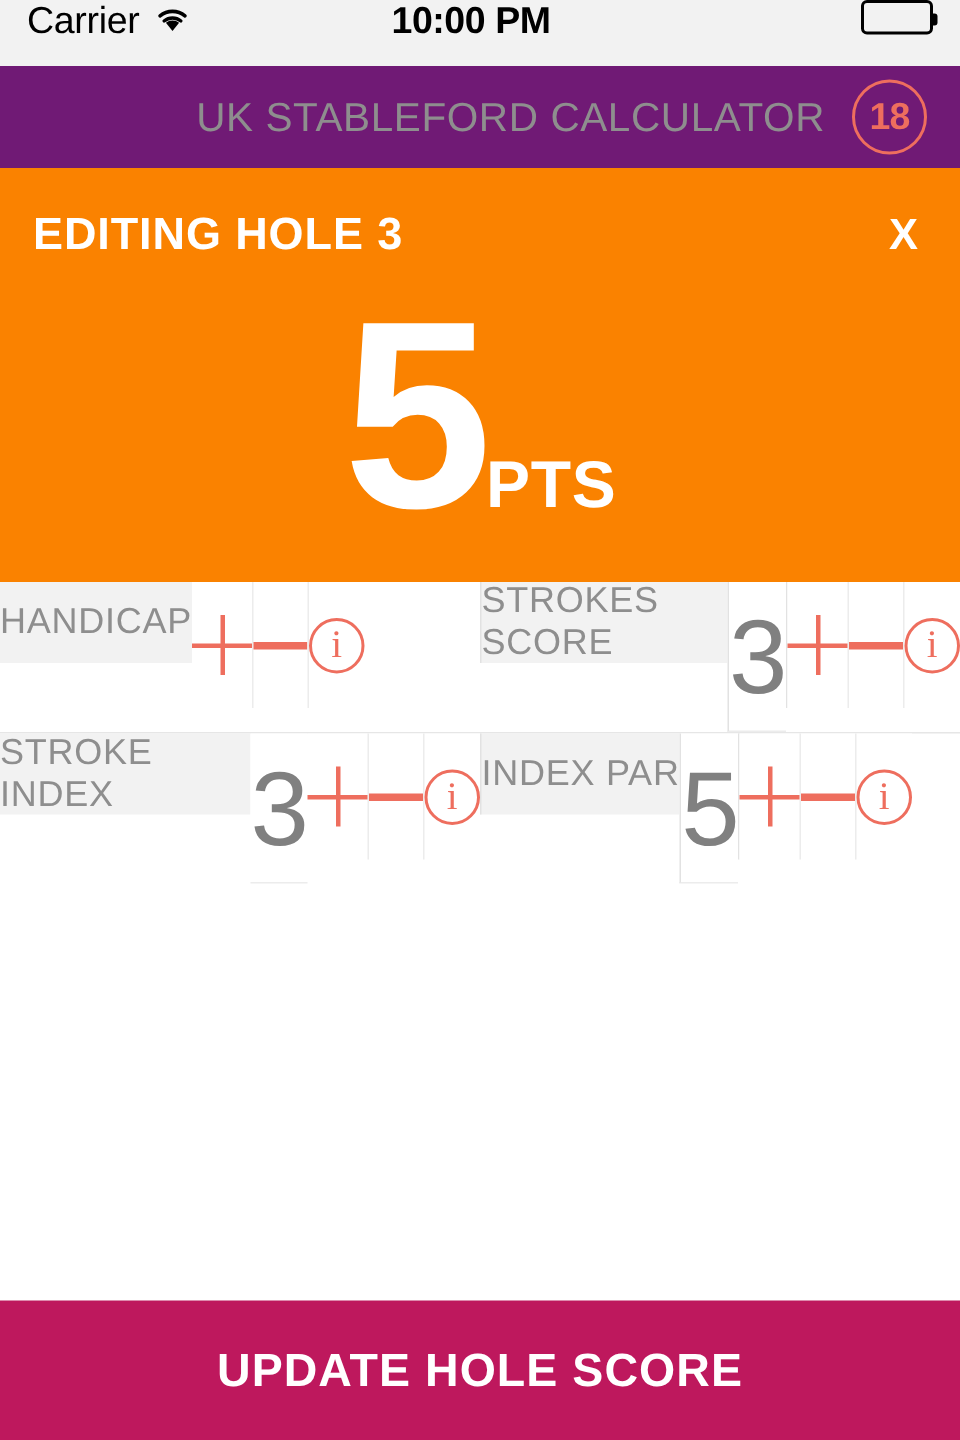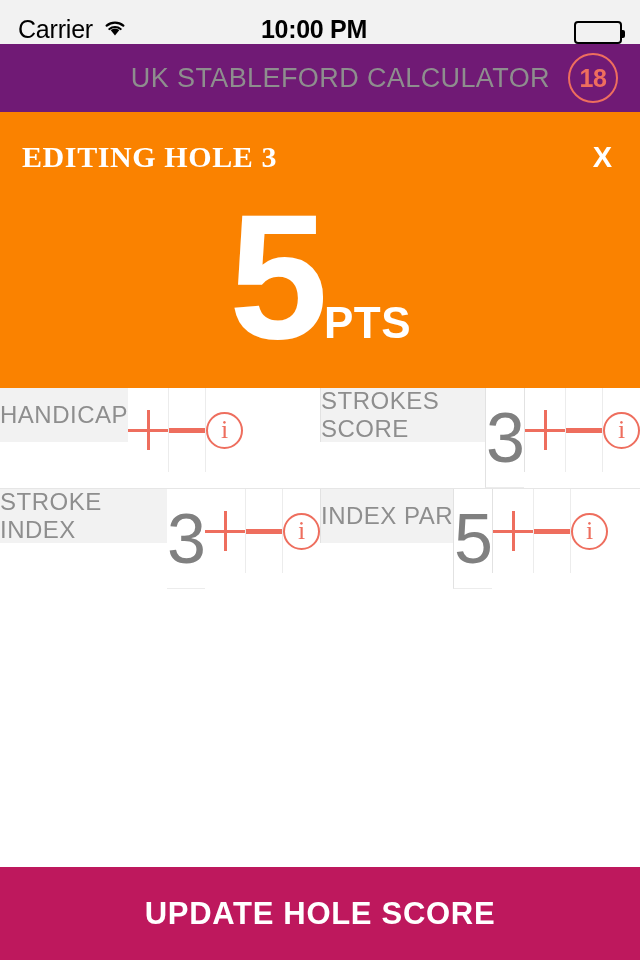--- a/index.html
+++ b/index.html
@@ -21,21 +21,21 @@
     background: #ffffff;
     display: flex;
     flex-direction: column;
   }
 
   
   .statusbar {
     height: 44px;
     background: #f2f2f2;
     display: flex;
-    align-items: flex-end;
+    align-items: flex-start;
     padding: 0 18px;
     box-sizing: border-box;
     flex: 0 0 auto;
   }
   .sb-left {
     display: flex;
     align-items: center;
     gap: 9px;
     flex: 1 1 0;
   }
@@ -132,21 +132,20 @@
     display: flex;
     align-items: center;
     justify-content: space-between;
     padding: 28px 28px 0 22px;
   }
   .banner-title {
     color: #ffffff;
     font-size: 30px;
     font-weight: bold;
     letter-spacing: 0.6px;
-    font-family: Liberation Serif, serif;
   }
   .banner-close {
     color: #ffffff;
     font-size: 29px;
     font-weight: bold;
     line-height: 1;
     cursor: pointer;
   }
   .banner-score {
     position: absolute;

